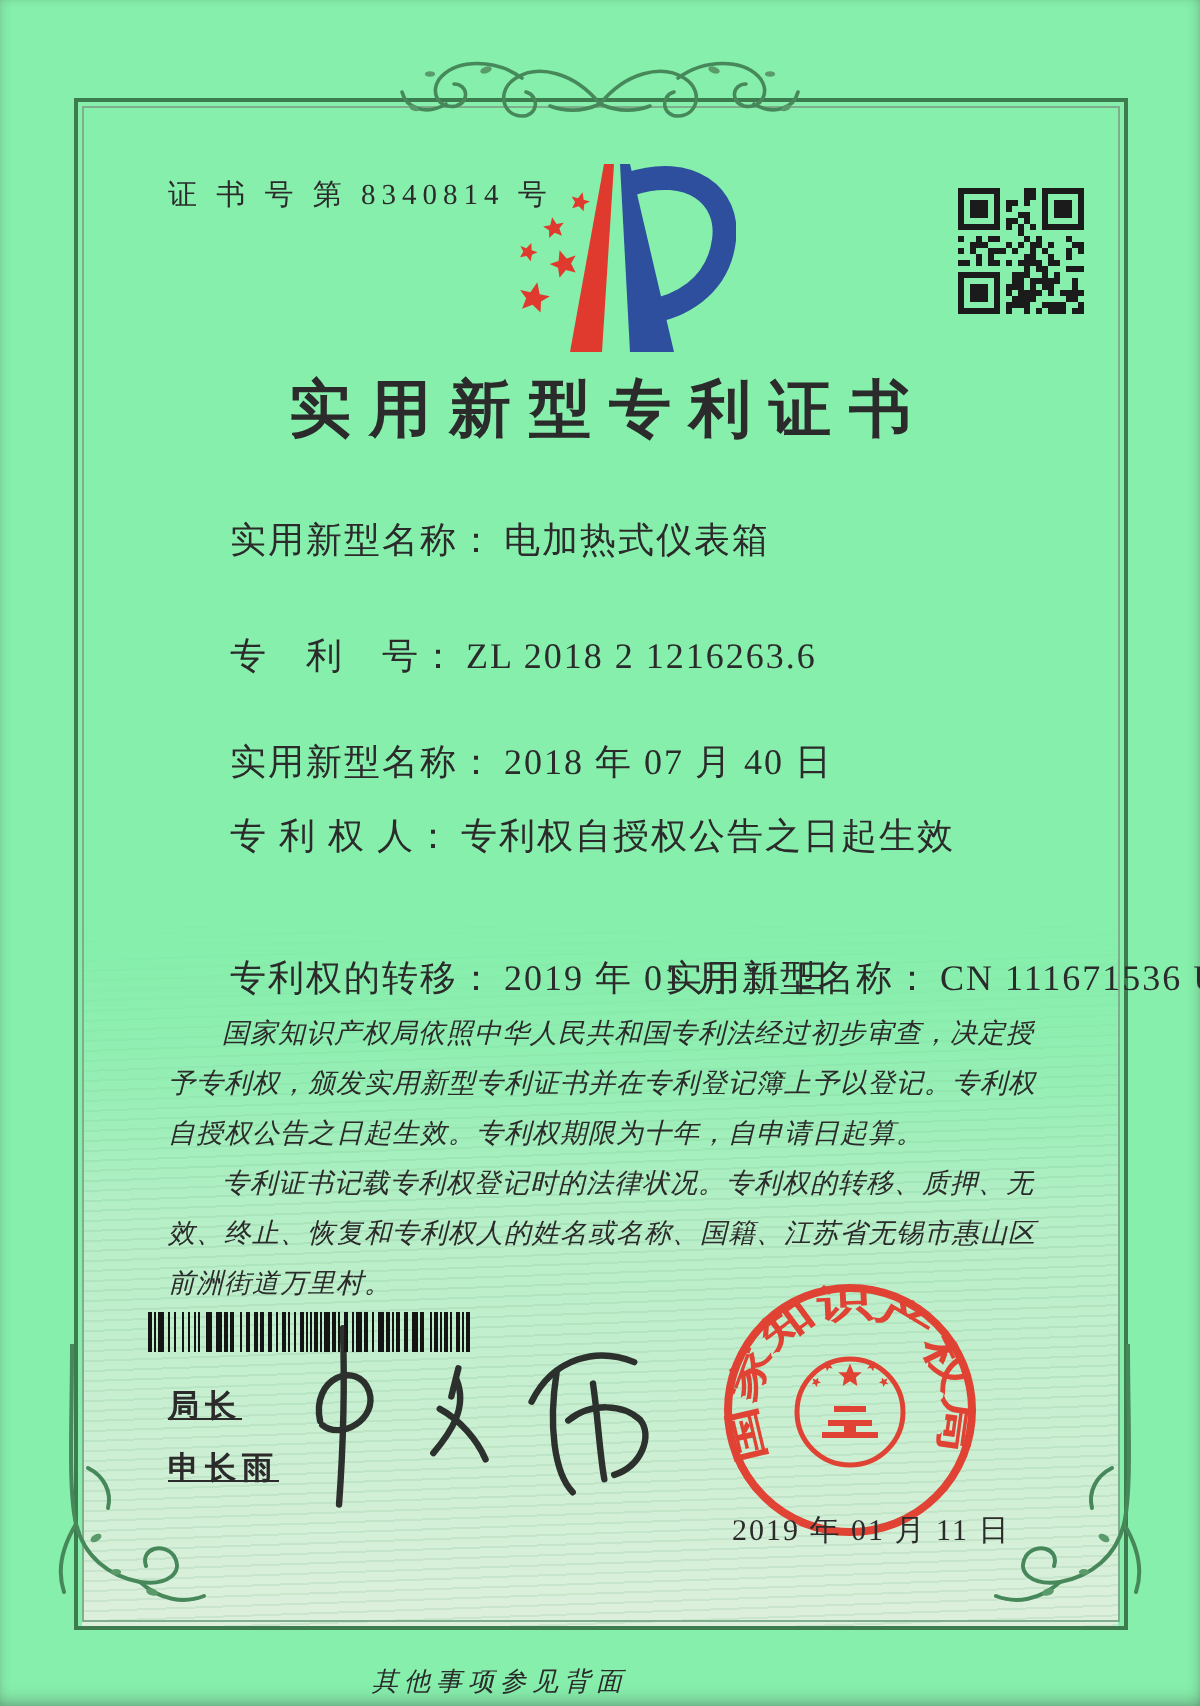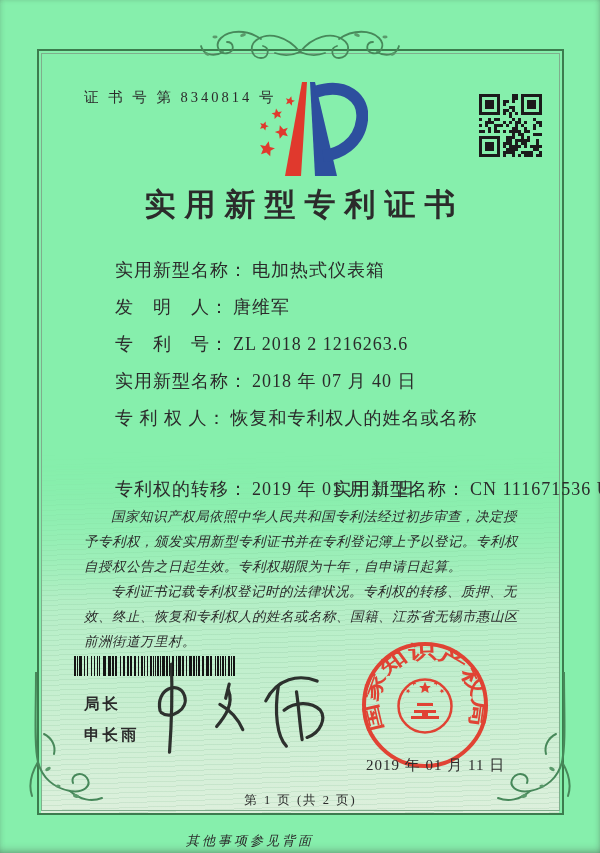--- a/index.html
+++ b/index.html
@@ -25,28 +25,28 @@
     -webkit-mask-image:linear-gradient(180deg,transparent 0%,#000 42%);
     mask-image:linear-gradient(180deg,transparent 0%,#000 42%);
   }
   .cert-no{left:84px;top:88px;font-size:14.5px;letter-spacing:3px;z-index:2;}
   .logo{left:243px;top:74px;z-index:2;}
   .qr{left:477px;top:92px;z-index:2;}
   .title{left:0;width:600px;top:184px;text-align:center;font-size:31px;font-weight:700;
          letter-spacing:9px;text-indent:9px;z-index:2;}
   .row{left:84px;font-size:18px;letter-spacing:1px;z-index:2;white-space:nowrap;margin-left:31px;}
   .row .val{margin-left:4px;}
-  .r1{top:258px}.r2{top:295px}.r3{top:332px}.r4{top:369px}.r5{top:406px}.r6{top:443px}
+  .r1{top:258px}.r2{top:295px}.r3{top:316px}.r4{top:369px}.r5{top:406px}.r6{top:443px}
   .g1{top:477px;left:84px}.g2{top:477px;left:302px}
   .paras{left:84px;top:504px;width:438px;font-size:13.5px;line-height:25px;
          letter-spacing:.5px;font-style:italic;z-index:2;}
   .paras p{margin:0;text-indent:2em;}
   .barcode{left:74px;top:656px;z-index:2;}
   .signer{left:84px;top:688px;font-size:15.5px;font-weight:700;line-height:31px;letter-spacing:3px;
-          font-family:"Liberation Sans","DejaVu Sans",sans-serif;z-index:2;}
+          font-family:"Liberation Sans","DejaVu Sans",sans-serif;z-index:2;text-decoration:underline;}
   .signature{left:128px;top:650px;transform:rotate(-2deg);z-index:3;}
   .seal{left:358px;top:638px;z-index:3;opacity:.95;}
   .seal-date{left:366px;top:756px;font-size:15px;letter-spacing:1px;z-index:4;}
   .page-info{left:37px;width:527px;top:792px;text-align:center;font-size:12.5px;letter-spacing:2px;z-index:2;}
   .footer-note{left:0;width:500px;top:832px;text-align:center;font-size:13px;font-style:italic;
                letter-spacing:3px;z-index:2;}
   .orn-top{left:195px;top:28px;z-index:2;}
   .flourish-l{left:24px;top:672px;z-index:2;}
   .flourish-r{left:496px;top:672px;z-index:2;transform:scaleX(-1);}
 </style>
@@ -346,31 +346,28 @@
         <rect x="59" y="62" width="3" height="3"></rect>
         <rect x="62" y="62" width="3" height="3"></rect>
       </g>
     </svg>
 
   <div class="abs title">实用新型专利证书</div>
 
   <div class="abs row r1">
     <span class="lbl">实用新型名称：</span><span class="val">电加热式仪表箱</span>
   </div>
-  <div class="abs row r2">
-    <span class="lbl">发　明　人：</span><span class="val">唐维军</span>
-  </div>
   <div class="abs row r3">
     <span class="lbl">专　利　号：</span><span class="val">ZL 2018 2 1216263.6</span>
   </div>
   <div class="abs row r4">
     <span class="lbl">实用新型名称：</span><span class="val">2018 年 07 月 40 日</span>
   </div>
   <div class="abs row r5">
-    <span class="lbl">专 利 权 人：</span><span class="val">恢复和专利权人的姓名或名称</span>
+    <span class="lbl">专 利 权 人：</span><span class="val">专利权自授权公告之日起生效</span>
   </div>
 
   <div class="abs row g1">
     <span class="lbl">专利权的转移：</span><span class="val">2019 年 01 月 11 日</span>
   </div>
   <div class="abs row g2">
     <span class="lbl">实用新型名称：</span><span class="val">CN 111671536 U</span>
   </div>
 
   <div class="abs paras">
@@ -469,16 +466,15 @@
       <use href="#star5" transform="translate(84,53) scale(.25) rotate(45)"></use>
       <rect x="53" y="78" width="28" height="3"></rect>
       <rect x="56" y="72" width="22" height="3"></rect>
       <rect x="59" y="65" width="16" height="3"></rect>
       <rect x="64" y="75" width="6" height="3"></rect>
     </g>
   </svg>
 
   <div class="abs seal-date">2019 年 01 月 11 日</div>
 
-  <div class="abs page-info">第 1 页 (共 2 页)</div>
   <div class="abs footer-note">其他事项参见背面</div>
 
 </div>
 
 </body></html>

